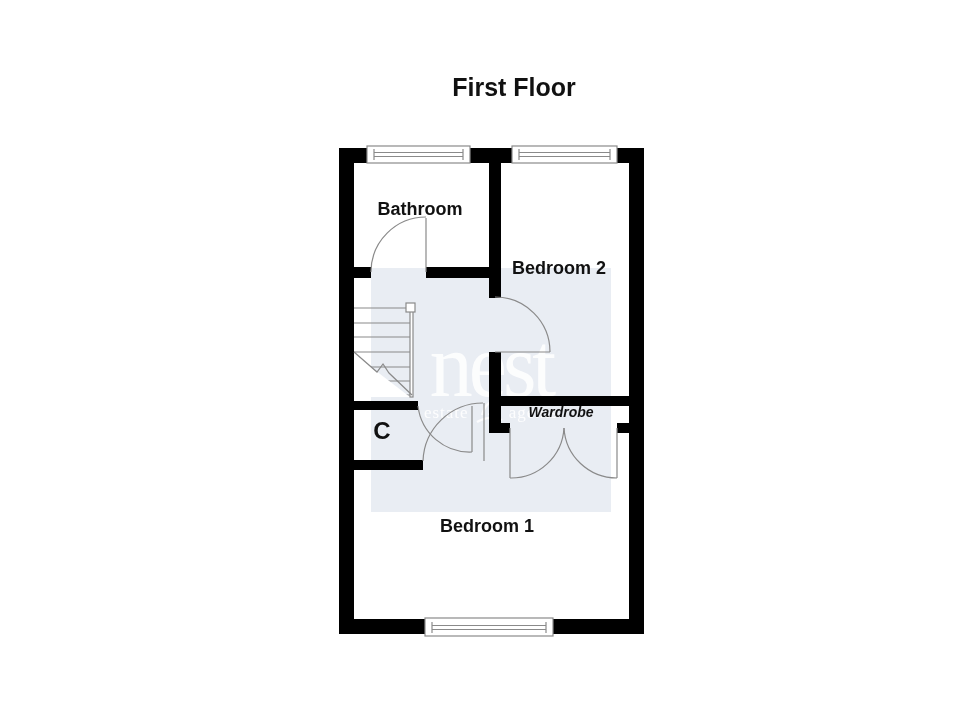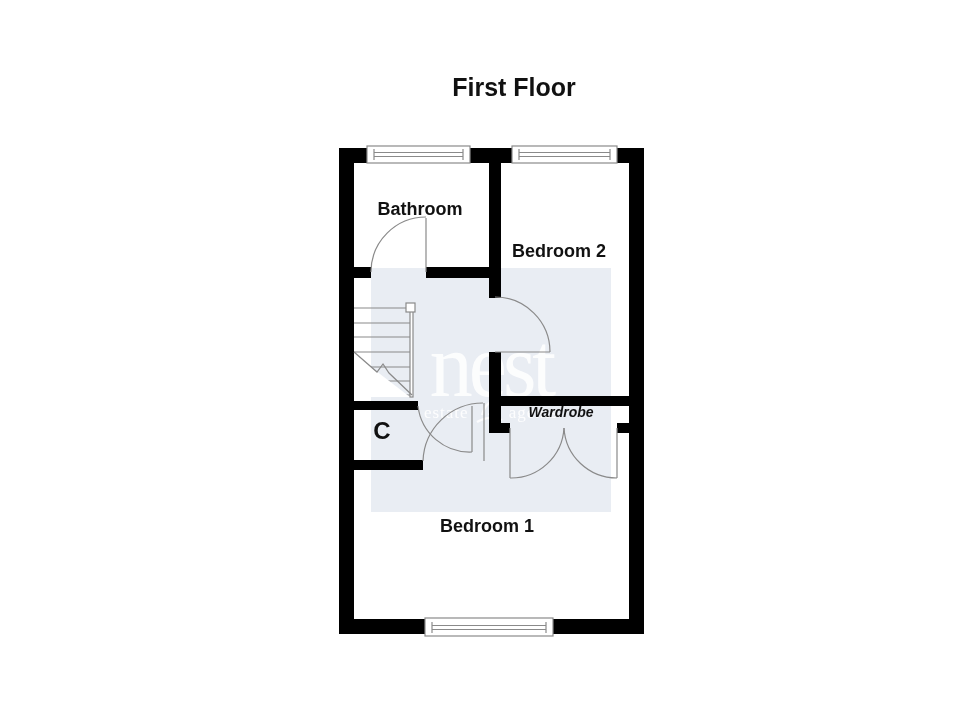--- a/index.html
+++ b/index.html
@@ -117,18 +117,18 @@
       <path class="thin" d="M495 352 L550 352 M550 352 A55 55 0 0 0 495 297"></path>
       <path class="thin" d="M472 406 L472 452 M418 406 A52 52 0 0 0 472 452"></path>
       <path class="thin" d="M484 461 L484 403 M423 461 A60 60 0 0 1 483 403"></path>
       <path class="thin" d="M510 428 L510 478 M564 428 A53 53 0 0 1 510 478"></path>
       <path class="thin" d="M617 428 L617 478 M564 428 A53 53 0 0 0 617 478"></path>
     </g>
   </svg>
 
   <div class="page-title" style="left:488px;top:87px;margin-left:26px;">First Floor</div>
   <div class="room-label lbl-22" style="left:420px;top:209px;">Bathroom</div>
-  <div class="room-label lbl-22" style="left:559px;top:251px;">Bedroom 2</div>
+  <div class="room-label lbl-22" style="left:559px;top:268px;">Bedroom 2</div>
   <div class="room-label lbl-22" style="left:487px;top:526px;">Bedroom 1</div>
   <div class="room-label lbl-24" style="left:382px;top:431px;">C</div>
   <div class="room-label lbl-14" style="left:561px;top:412px;">Wardrobe</div>
 
 </div>
 
 </body></html>

